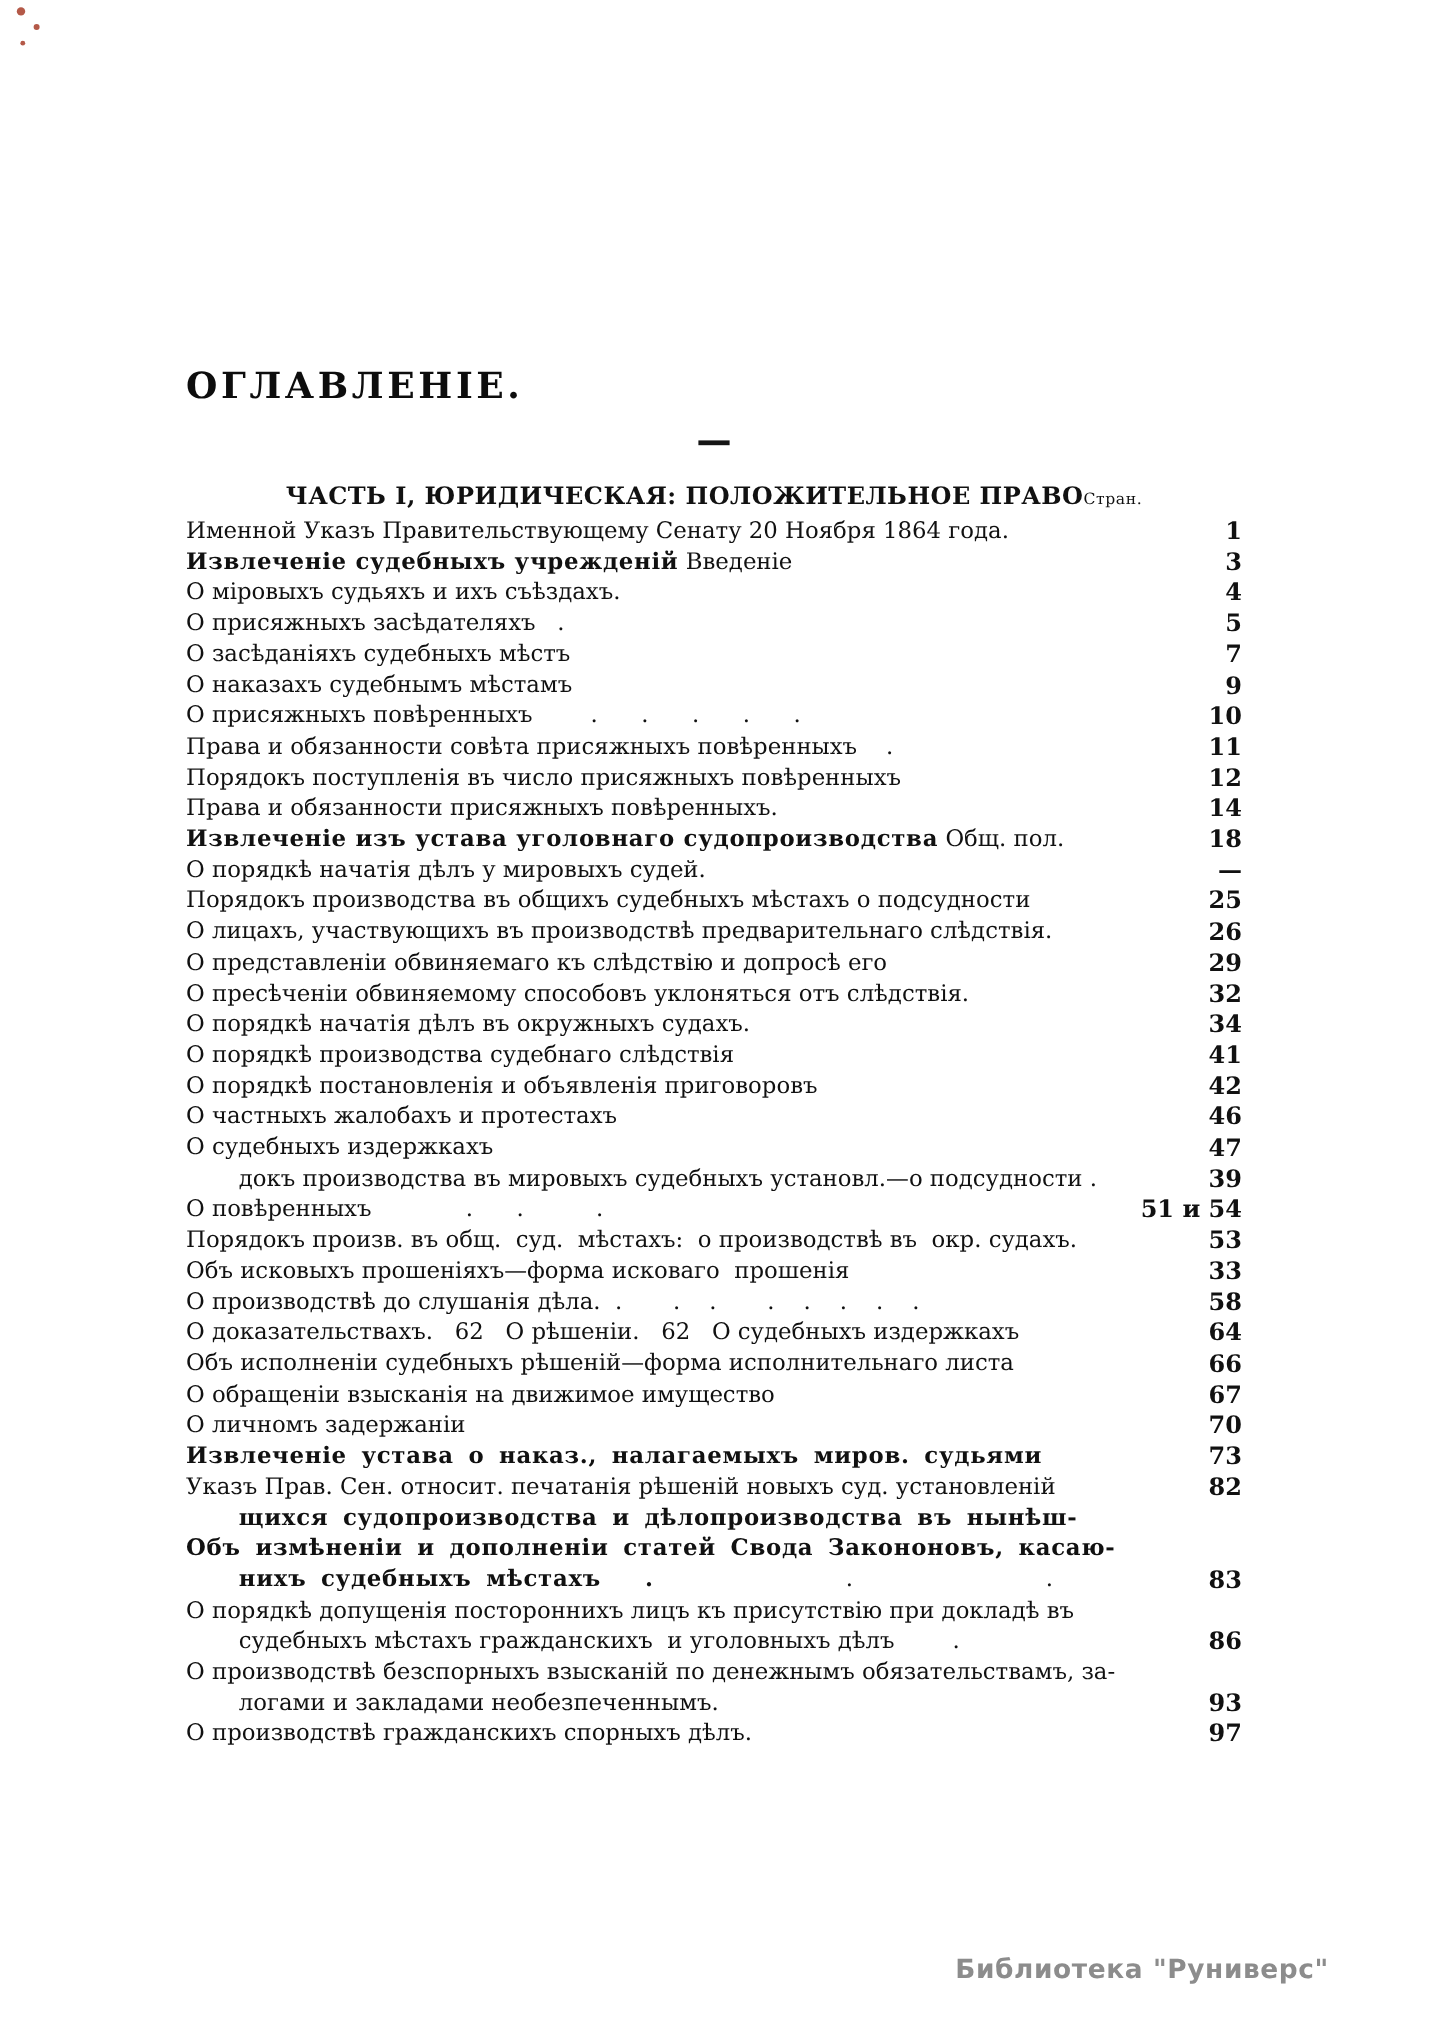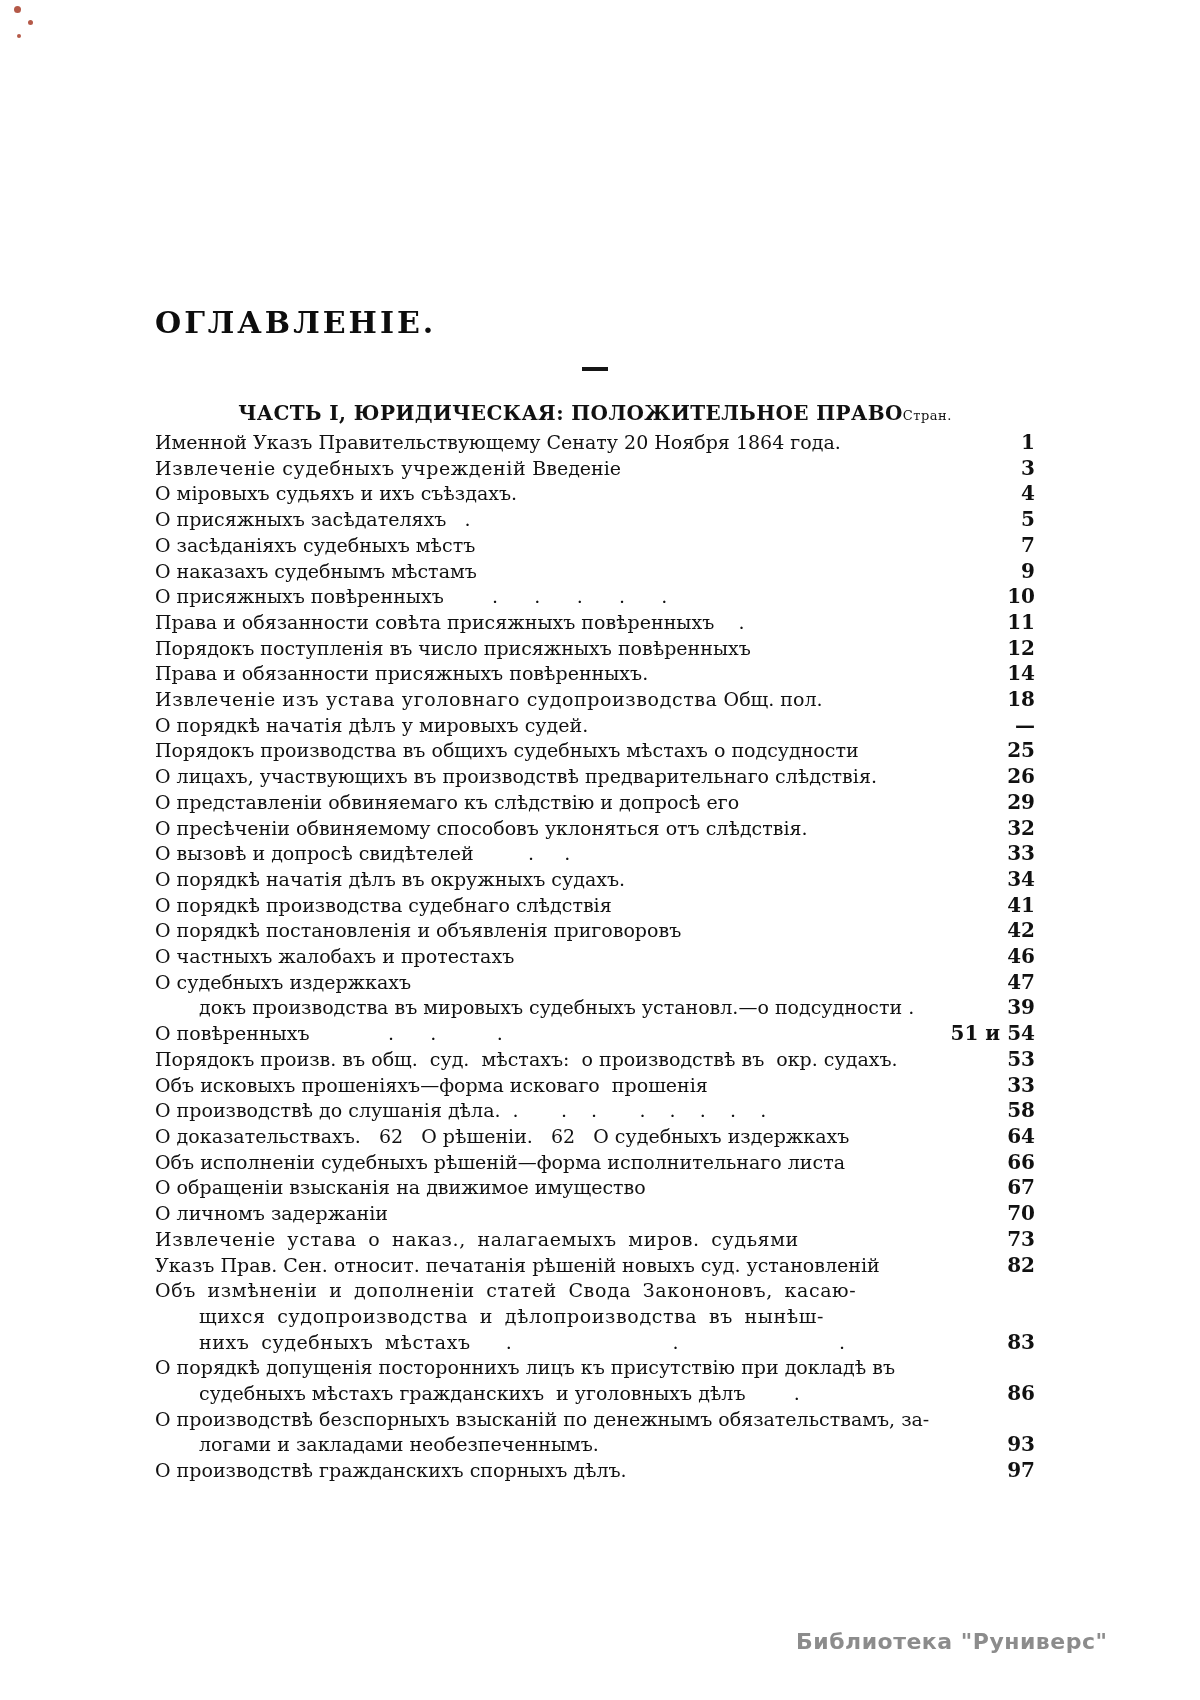--- a/index.html
+++ b/index.html
@@ -43,21 +43,21 @@
   .row{
     display:flex;align-items:flex-start;
     line-height:25.7px;
   }
   .row .t{
     flex:1 1 auto;
     white-space:pre-wrap;
     overflow:hidden;
   }
   .row .t .lead{
-    font-weight:normal;letter-spacing:0.6px;
+    font-weight:bold;letter-spacing:0.6px;
   }
   .row.spread .t{word-spacing:5px;letter-spacing:0.4px;}
   .row.indent .t{padding-left:44px;}
   .row .pg{
     flex:0 0 auto;
     min-width:52px;
     padding-left:10px;
     text-align:right;
     font-weight:bold;
     font-size:20px;
@@ -149,24 +149,20 @@
         </div>
         <div class="row">
           <span class="t">О представленіи обвиняемаго къ слѣдствію и допросѣ его</span>
           <span class="pg">29</span>
         </div>
         <div class="row">
           <span class="t">О пресѣченіи обвиняемому способовъ уклоняться отъ слѣдствія.</span>
           <span class="pg">32</span>
         </div>
         <div class="row">
-          <span class="t">О вызовѣ и допросѣ свидѣтелей         .     .</span>
-          <span class="pg">33</span>
-        </div>
-        <div class="row">
           <span class="t">О порядкѣ начатія дѣлъ въ окружныхъ судахъ.</span>
           <span class="pg">34</span>
         </div>
         <div class="row">
           <span class="t">О порядкѣ производства судебнаго слѣдствія</span>
           <span class="pg">41</span>
         </div>
         <div class="row">
           <span class="t">О порядкѣ постановленія и объявленія приговоровъ</span>
           <span class="pg">42</span>
@@ -216,26 +212,26 @@
           <span class="pg">70</span>
         </div>
         <div class="row spread">
           <span class="t"><span class="lead">Извлеченіе устава о наказ., налагаемыхъ миров. судьями</span></span>
           <span class="pg">73</span>
         </div>
         <div class="row">
           <span class="t">Указъ Прав. Сен. относит. печатанія рѣшеній новыхъ суд. установленій</span>
           <span class="pg">82</span>
         </div>
+        <div class="row indent spread">
+          <span class="t"><span class="lead">щихся судопроизводства и дѣлопроизводства въ нынѣш-</span></span>
+          <span class="pg"></span>
+        </div>
         <div class="row spread">
           <span class="t"><span class="lead">Объ измѣненіи и дополненіи статей Свода Закононовъ, касаю-</span></span>
-          <span class="pg"></span>
-        </div>
-        <div class="row indent spread">
-          <span class="t"><span class="lead">щихся судопроизводства и дѣлопроизводства въ нынѣш-</span></span>
           <span class="pg"></span>
         </div>
         <div class="row indent spread">
           <span class="t"><span class="lead">нихъ судебныхъ мѣстахъ   .</span>              .              .</span>
           <span class="pg">83</span>
         </div>
         <div class="row">
           <span class="t">О порядкѣ допущенія постороннихъ лицъ къ присутствію при докладѣ въ</span>
           <span class="pg"></span>
         </div>

